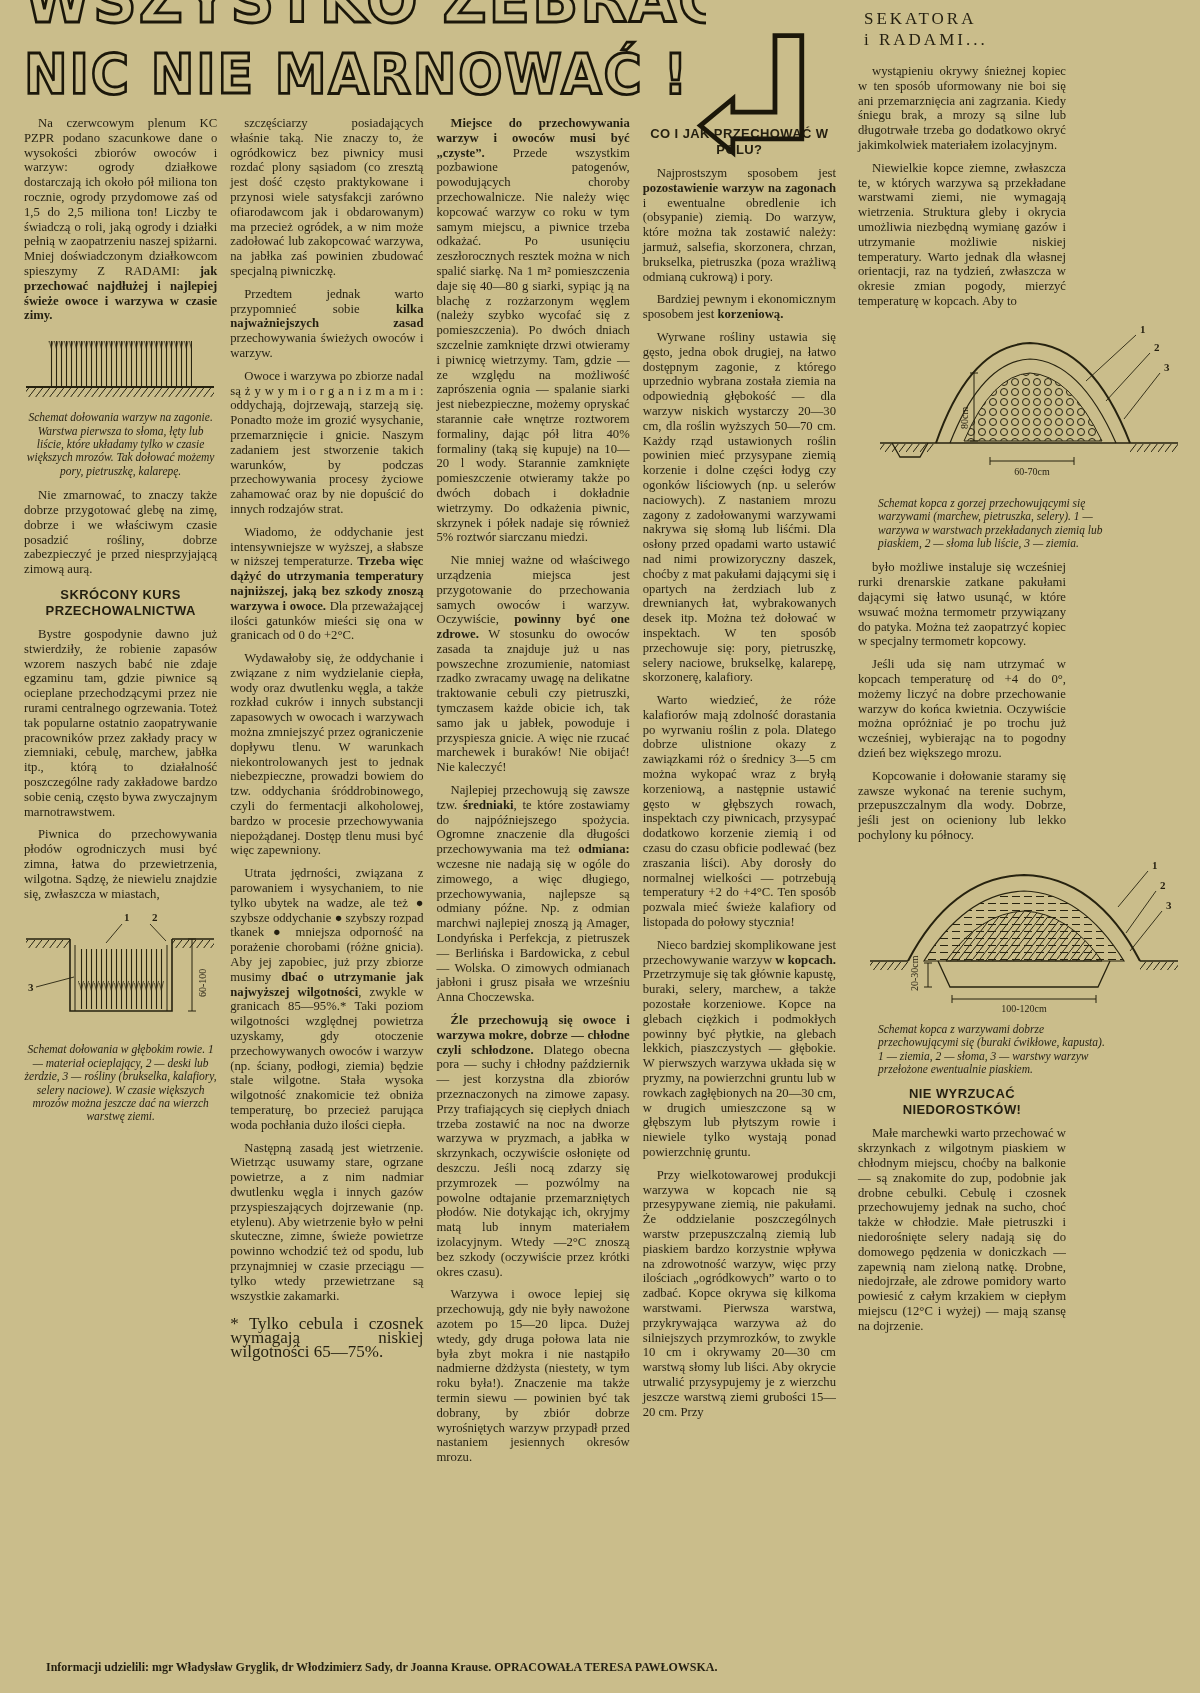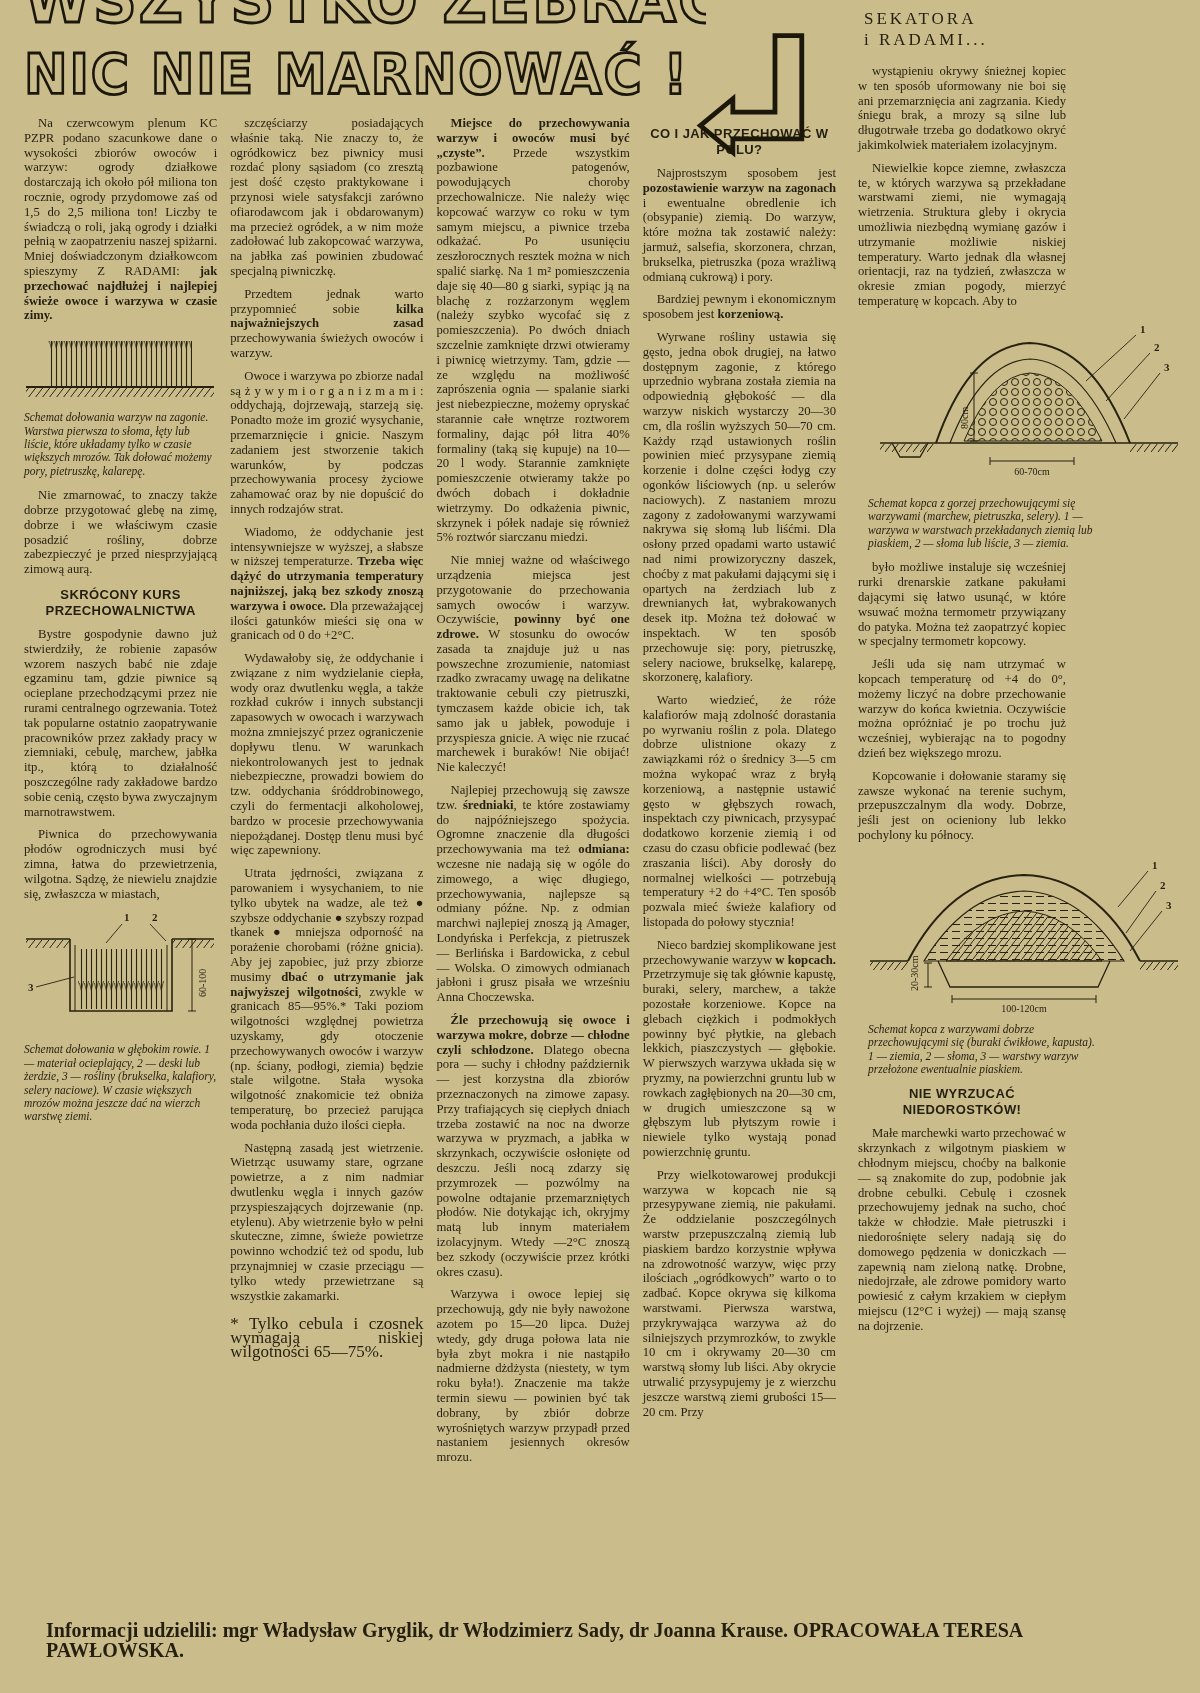--- a/index.html
+++ b/index.html
@@ -46,31 +46,31 @@
     font-size:13px; line-height:16px; text-align:center;
     margin:10px 6px 8px; letter-spacing:0.4px;
   }
   .col .note { font-size:17px; line-height:13.8px; margin-top:14px; text-indent:0; }
   .col5 p, .col5 h3, .col5 .note { width:208px; }
   .col5 h3 { margin-left:0; margin-right:0; }
 
   figure { margin:8px 0 10px; }
   figcaption {
     font-style:italic; font-size:11.5px; line-height:13.4px;
-    margin-top:4px; text-align:left;
+    margin-top:4px; text-align:center;
   }
   .col5 figure { text-align:right; }
-  .col5 figcaption { width:232px; margin-left:10px; text-align:left; }
+  .col5 figcaption { width:232px; margin-left:20px; text-align:left; }
 
   svg text { font-family:"Liberation Serif", serif; fill:#241f10; font-weight:bold; font-size:11px; }
   svg .dim { font-weight:normal; font-size:10px; }
 
   .footer {
-    position:absolute; left:46px; right:36px; bottom:33px;
-    font-weight:bold; font-size:20px; line-height:20px;
+    position:absolute; left:46px; right:36px; bottom:16px;
+    font-weight:bold; font-size:12px; line-height:20px;
   }
 </style>
 </head>
 <body>
 
 <div class="page">
 
   <div class="left-zone">
     <div class="masthead">
       <div class="hl-clip">

